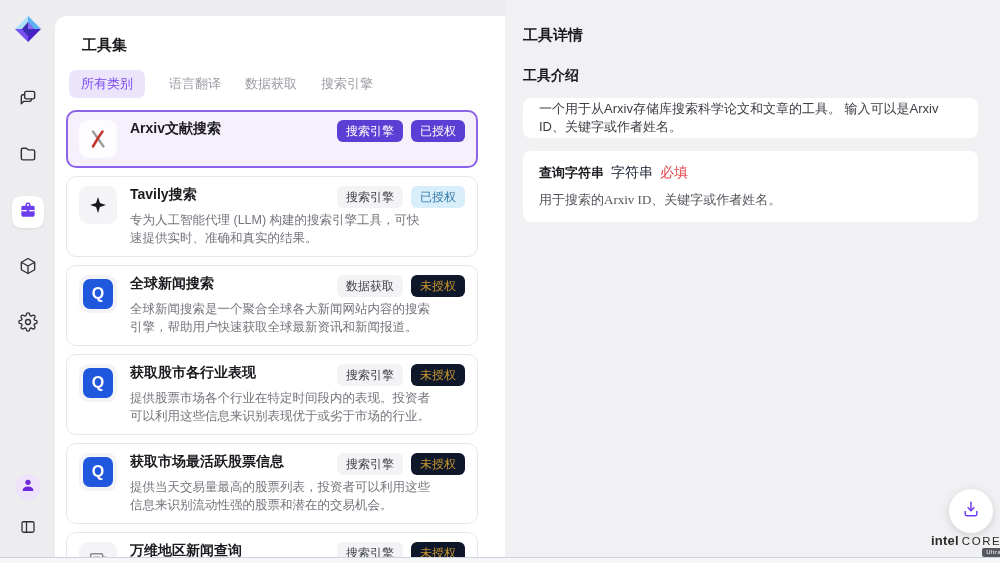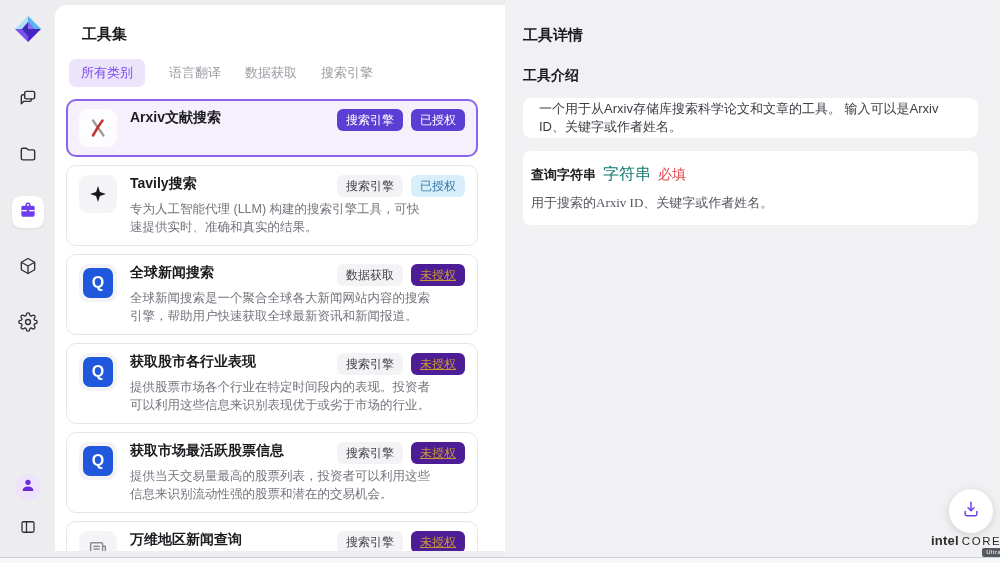--- a/index.html
+++ b/index.html
@@ -15,21 +15,21 @@
   .logo { margin-top:14px; width:30px; height:30px; }
   .side-nav { margin-top:40px; display:flex; flex-direction:column; align-items:center; gap:24px; }
   .nav-item { width:32px; height:32px; display:flex; align-items:center; justify-content:center;
     border-radius:9px; cursor:pointer; }
   .nav-item.active { background:#ffffff; box-shadow:0 1px 3px rgba(0,0,0,.08); }
   .side-bottom { margin-top:auto; margin-bottom:12px; display:flex; flex-direction:column; align-items:center; gap:13px; }
   .avatar-circle { width:26px; height:26px; border-radius:50%; background:#efe3fc;
     display:flex; align-items:center; justify-content:center; }
 
   
-  .list-panel { position:absolute; left:55px; top:5px; width:481px; height:546px;
+  .list-panel { position:absolute; left:55px; top:16px; width:481px; height:546px;
     background:#ffffff; border-radius:12px 12px 0 0; }
   .panel-title { font-size:15px; font-weight:700; margin:20px 0 0 27px; }
   .tabs { display:flex; align-items:center; gap:24px; margin:15px 0 0 14px; }
   .tab { font-size:13px; color:#9b9ba3; padding:5px 0; cursor:pointer; white-space:nowrap; }
   .tab.active { background:#ece4fb; color:#7a48f0; padding:5px 12px; border-radius:7px; font-weight:500; }
   .cards { margin:12px 0 0 11px; width:412px; height:452px; overflow:hidden;
     display:flex; flex-direction:column; gap:8px; }
   .card { background:#fff; border:1px solid #e6e6ea; border-radius:10px;
     padding:9px 12px; display:flex; gap:13px; cursor:pointer; flex:none; }
   .card.selected { border:2px solid #8a63ea; background:#f6f0fd; padding:8px 11px; }
@@ -39,43 +39,43 @@
   .q-chip { width:30px; height:30px; border-radius:7px; background:#1f57dd; color:#fff;
     font-weight:800; font-size:16px; display:flex; align-items:center; justify-content:center; }
   .card-main { flex:1; min-width:0; }
   .card-head { display:flex; align-items:flex-start; }
   .card-title { font-size:14px; font-weight:700; line-height:17px; color:#1b1b1f; }
   .card-badges { margin-left:auto; display:flex; gap:8px; }
   .badge { font-size:12px; line-height:14px; padding:4px 9px; border-radius:6px; white-space:nowrap; }
   .badge.solid { background:#5b3fd4; color:#ffffff; }
   .badge.cat { background:#f3f3f5; color:#44444c; }
   .badge.auth-yes { background:#d8eefb; color:#3579a8; }
-  .badge.auth-no { background:#4c1d95; color:#c9972f;text-decoration:underline; }
+  .badge.auth-no { background:#0f172a; color:#c9972f; }
   .card-desc { font-size:12.5px; line-height:18px; color:#74747c; margin-top:3px; max-width:300px; }
 
   
   .list-scrollbar { position:absolute; right:0px; top:82px; bottom:10px; width:9px; }
   .scroll-arrow { position:absolute; left:1px; width:0; height:0; border-left:4px solid transparent;
     border-right:4px solid transparent; cursor:pointer; }
   .scroll-arrow.up { top:0; border-bottom:6px solid #8f8f96; }
   .scroll-arrow.down { bottom:0; border-top:6px solid #8f8f96; }
   .scroll-thumb { position:absolute; left:1px; top:12px; bottom:12px; width:7px;
     background:#b6b6bc; border-radius:4px; cursor:pointer; }
 
   
   .detail-panel { position:absolute; left:505px; top:0; width:495px; height:557px;
     background:#f1f1f4; padding:18px 22px 0 18px; }
   .detail-title { font-size:15px; font-weight:700; margin-top:8px; }
   .section-heading { font-size:14px; font-weight:700; margin-top:22px; }
   .intro-box { background:#fff; border-radius:8px; padding:2px 16px; margin-top:13px;
     font-size:13px; color:#3c3c43; line-height:18px; }
-  .param-box { background:#fff; border-radius:8px; padding:13px 8px; margin-top:13px; }
+  .param-box { background:#fff; border-radius:8px; padding:13px 16px; margin-top:13px; }
   .param-head { display:flex; align-items:baseline; gap:7px; }
   .param-name { font-size:13px; font-weight:700; color:#1b1b1f; }
-  .param-type { font-size:16px; color:#0f766e; }
+  .param-type { font-size:14px; color:#0f172a; }
   .param-required { font-size:14px; color:#e5484d; }
   .param-desc { font-size:13px; color:#55555e; margin-top:9px;font-family:Liberation Serif, serif; }
 
   
   .fab { position:absolute; left:949px; top:489px; width:44px; height:44px; border-radius:50%;
     background:#ffffff; box-shadow:0 2px 10px rgba(0,0,0,.14);
     display:flex; align-items:center; justify-content:center; cursor:pointer; }
   .intel-logo { position:absolute; left:931px; top:533px; display:flex; align-items:baseline; }
   .intel-word { font-size:13px; font-weight:600; color:#2b2b2b; letter-spacing:.2px; }
   .core-word { font-size:11.5px; font-weight:400; color:#2b2b2b; letter-spacing:1.6px; margin-left:3px; }

